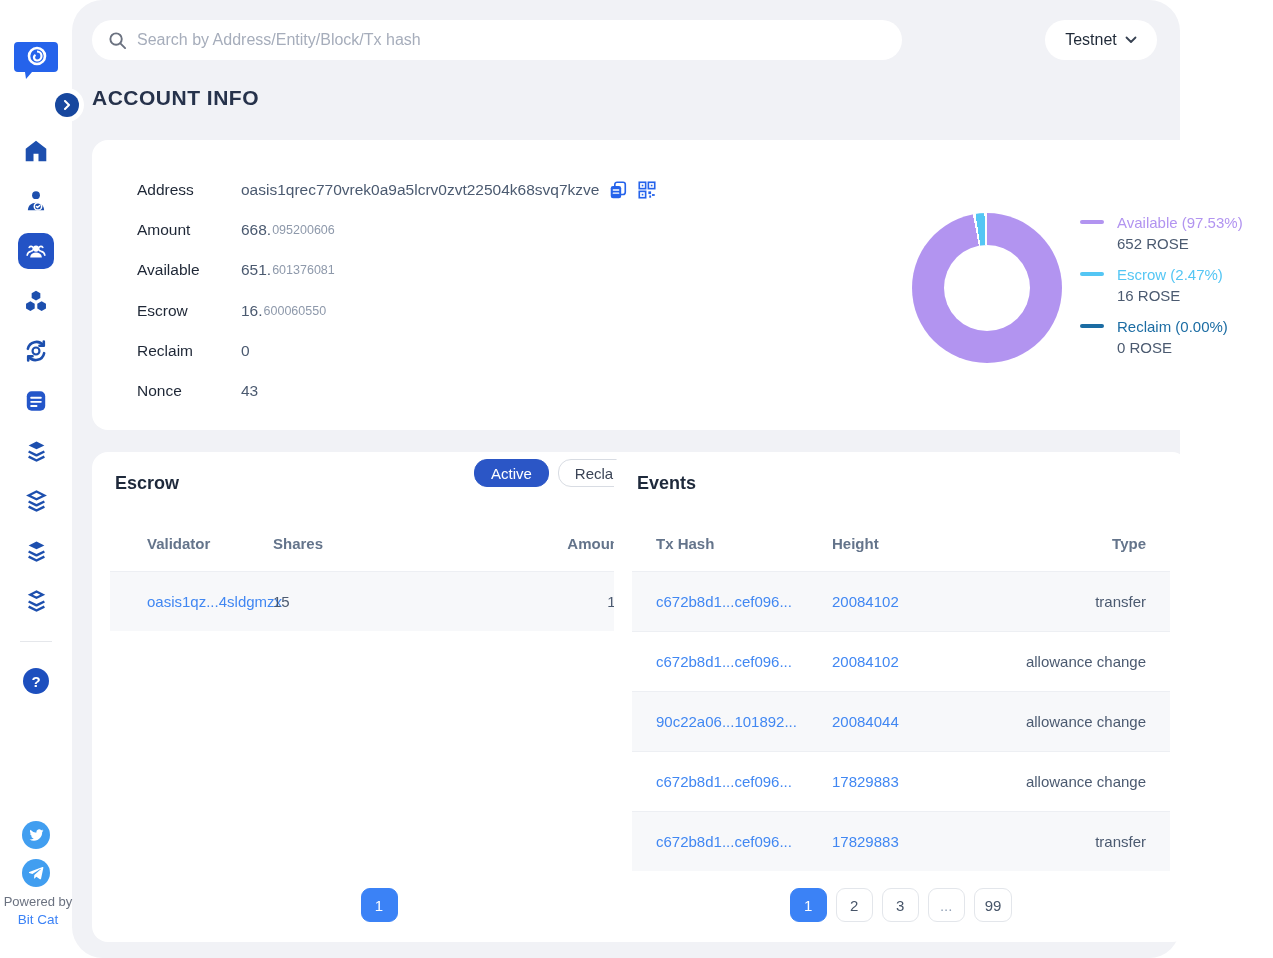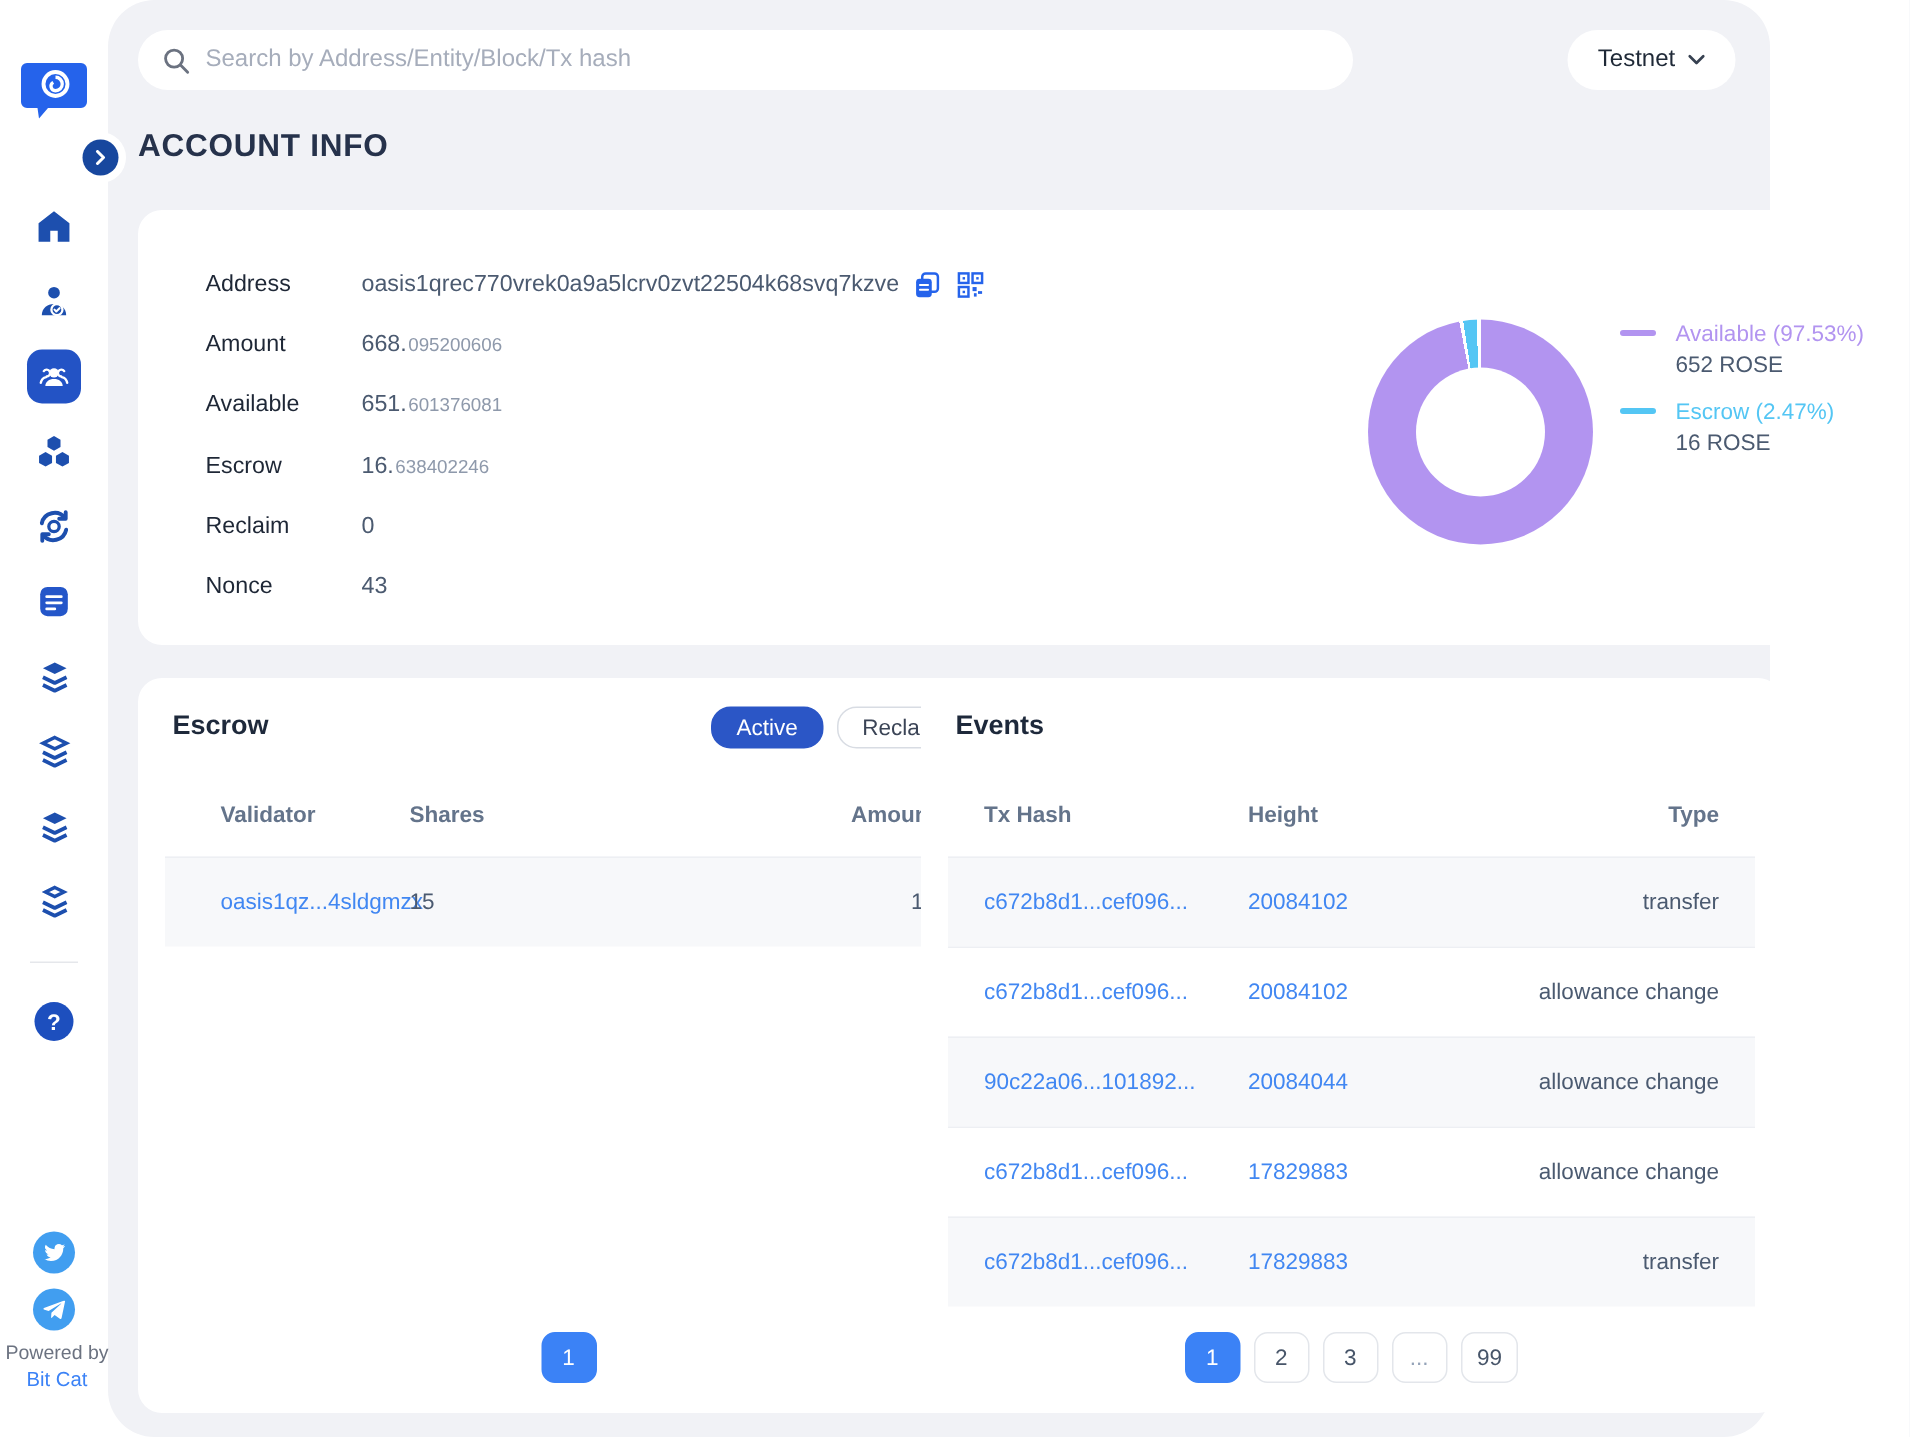--- a/index.html
+++ b/index.html
@@ -53,21 +53,21 @@
   .donut { position:absolute; left:820px; top:73px; width:150px; height:150px; border-radius:50%; }
   .donut-hole { position:absolute; left:32px; top:32px; width:86px; height:86px; border-radius:50%; background:#ffffff; }
   .legend { position:absolute; left:988px; top:72px; display:flex; flex-direction:column; gap:10px; }
   .legend-entry { display:flex; gap:13px; }
   .legend-line { width:24px; height:4px; border-radius:2px; margin-top:8px; flex:none; }
   .legend-label { font-size:15px; font-weight:500; line-height:21px; }
   .legend-amount { font-size:15px; color:#4b5a70; line-height:21px; }
 
   
   .panel-title { position:absolute; left:23px; top:21px; font-size:18px; font-weight:bold; color:#1e293b; }
-  .tabs { position:absolute; right:20px; top:19px; display:flex; gap:9px;padding-left:19px; }
+  .tabs { position:absolute; right:20px; top:7px; display:flex; gap:9px;padding-left:19px; }
   .tab-btn { height:28px; padding:0 16px; border-radius:13px; font-size:15px; display:flex; align-items:center; cursor:pointer; }
   .tab-active { background:#2b56c6; color:#ffffff; border:1px solid #2b56c6; }
   .tab-plain { background:#ffffff; color:#3b4456; border:1px solid #d8dce3; }
 
   .table { position:absolute; left:18px; right:18px; top:64px; }
   .t-row { display:flex; align-items:center; }
   .t-head { height:55px; color:#64748b; font-weight:bold; font-size:15px; }
   .t-data { height:60px; font-size:15px; color:#4b5a70; border-top:1px solid #edeff3; }
   .t-data.striped { background:#f7f8fa;justify-content:flex-end; }
   .t-link { color:#4187f2; cursor:pointer; }
@@ -264,21 +264,21 @@
         <div class="field-label">Available</div>
         <div class="field-value">
             <span>651.</span>
             <span class="num-frac" style="margin-left:-8px">601376081</span>
           </div>
       </div>
       <div class="field-row">
         <div class="field-label">Escrow</div>
         <div class="field-value">
             <span>16.</span>
-            <span class="num-frac" style="margin-left:-8px">638402246</span>
+            <span class="num-frac" style="margin-left:-8px">600060550</span>
           </div>
       </div>
       <div class="field-row">
         <div class="field-label">Reclaim</div>
         <div class="field-value">0</div>
       </div>
       <div class="field-row">
         <div class="field-label">Nonce</div>
         <div class="field-value">43</div>
       </div>
@@ -296,20 +296,27 @@
           <div class="legend-amount">652 ROSE</div>
         </div>
       </div>
       <div class="legend-entry">
         <div class="legend-line" style="background: rgb(84, 198, 244);"></div>
         <div>
           <div class="legend-label" style="color: rgb(84, 198, 244);">Escrow (2.47%)</div>
           <div class="legend-amount">16 ROSE</div>
         </div>
       </div>
+      <div class="legend-entry">
+        <div class="legend-line" style="background: rgb(27, 108, 163);"></div>
+        <div>
+          <div class="legend-label" style="color: rgb(27, 108, 163);">Reclaim (0.00%)</div>
+          <div class="legend-amount">0 ROSE</div>
+        </div>
+      </div>
     </div>
   </div>
 
   <div class="card card-escrow">
     <div class="panel-title">Escrow</div>
     <div class="tabs">
       <div class="tab-btn tab-active">Active</div>
       <div class="tab-btn tab-plain">Reclaim</div>
     </div>
     <div class="table">

